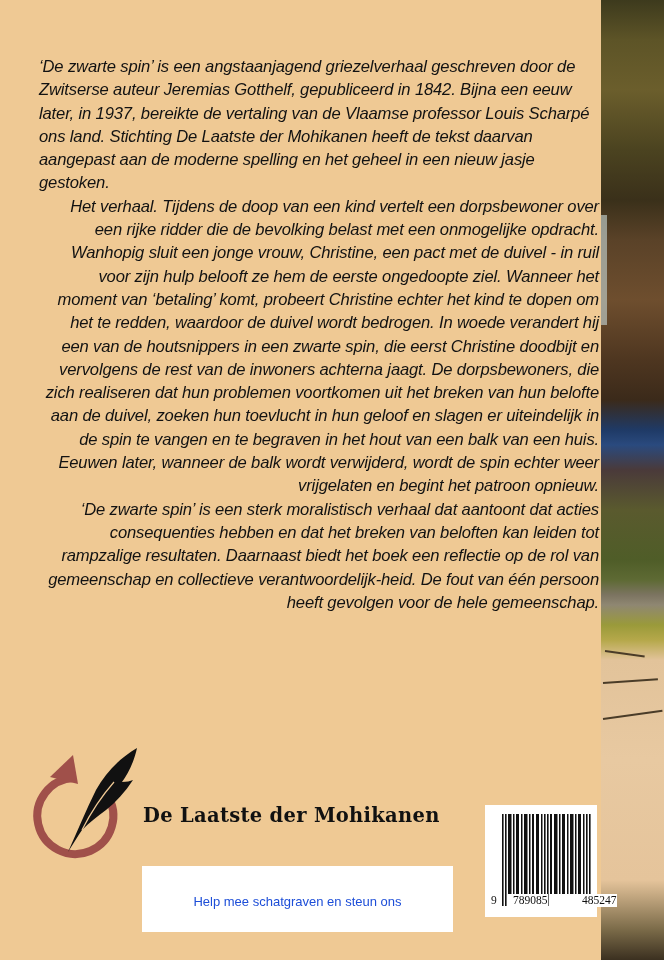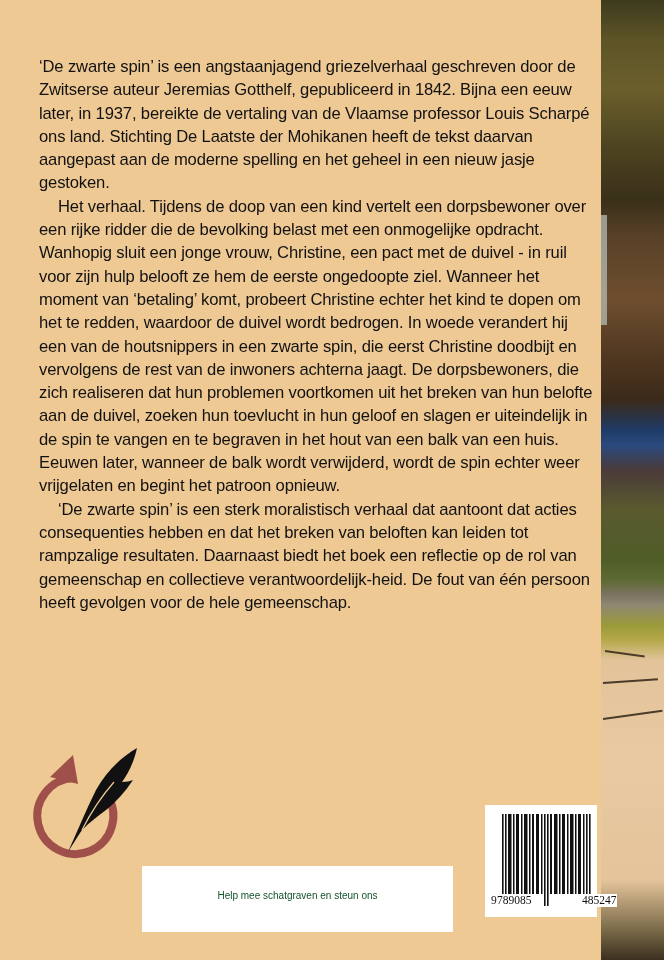--- a/index.html
+++ b/index.html
@@ -69,23 +69,25 @@
       position: absolute;
       left: 39px; top: 55px;
       width: 560px;
       font-size: 16.6px;
       line-height: 23.3px;
       color: #121212;
       letter-spacing: -0.15px;
     }
     .text-block p {
       margin: 0;
+      font-style: italic;
     }
     .text-block p.indent {
       text-indent: 19px;
+      text-align: right;
     }
     .logo {
       position: absolute;
       left: 30px; top: 740px;
       width: 115px; height: 125px;
     }
     .brand-name {
       position: absolute;
       left: 143px; top: 804px;
       font-family: "DejaVu Serif", "Liberation Serif", serif;
@@ -94,24 +96,24 @@
       color: #111;
       letter-spacing: 0.3px;
     }
     .support-box {
       position: absolute;
       left: 142px; top: 866px;
       width: 311px; height: 66px;
       background: #ffffff;
       text-align: center;
       font-family: "Liberation Sans", "DejaVu Sans", sans-serif;
-      font-size: 10px;
+      font-size: 13px;
       line-height: 24px;
-      color: #14532d;
-      padding-top: 18px;
+      color: #1d4ed8;
+      padding-top: 24px;
       box-sizing: border-box;
     }
     .barcode {
       position: absolute;
       left: 485px; top: 805px;
       width: 112px; height: 112px;
       background: #ffffff;
     }
     .barcode .bars {
       position: absolute;
@@ -153,20 +155,21 @@
       <path d="M 20 37 L 43 15 L 48 44 Z" fill="#a0504a"></path>
 
       <path d="M 38 112 C 48 90, 56 70, 66 50 C 76 32, 90 18, 107 8
                C 104 22, 98 34, 92 42 C 97 42, 100 41, 103 40
                C 95 52, 86 62, 76 70 C 68 76, 60 82, 52 90
                C 48 96, 43 104, 38 112 Z" fill="#111"></path>
       <path d="M 52 90 C 60 74, 70 58, 84 42" stroke="#efc994" stroke-width="1.2" fill="none"></path>
     </svg>
   </div>
 
+  <div class="brand-name">De Laatste der Mohikanen</div>
 
   <div class="support-box">
     <div>Help mee schatgraven en steun ons</div>
   </div>
 
   <div class="barcode">
     <svg class="bars" width="89" height="92" viewBox="0 0 89 92">
       <g fill="#111">
         <rect x="0" y="0" width="1.6" height="92"></rect>
         <rect x="3" y="0" width="1.6" height="92"></rect>
@@ -188,17 +191,17 @@
         <rect x="65" y="0" width="1.5" height="80"></rect>
         <rect x="68" y="0" width="3.5" height="80"></rect>
         <rect x="73" y="0" width="1.5" height="80"></rect>
         <rect x="76" y="0" width="3" height="80"></rect>
         <rect x="81" y="0" width="1.5" height="80"></rect>
         <rect x="84" y="0" width="1.6" height="92"></rect>
         <rect x="87" y="0" width="1.6" height="92"></rect>
       </g>
     </svg>
     <span class="digits" style="left:6px;">9</span>
-    <span class="digits" style="left:12px;">789085</span>
+    <span class="digits" style="left:28px;">789085</span>
     <span class="digits" style="left:65px;margin-left:32px;">485247</span>
   </div>
 
 </div>
 
 </body></html>

